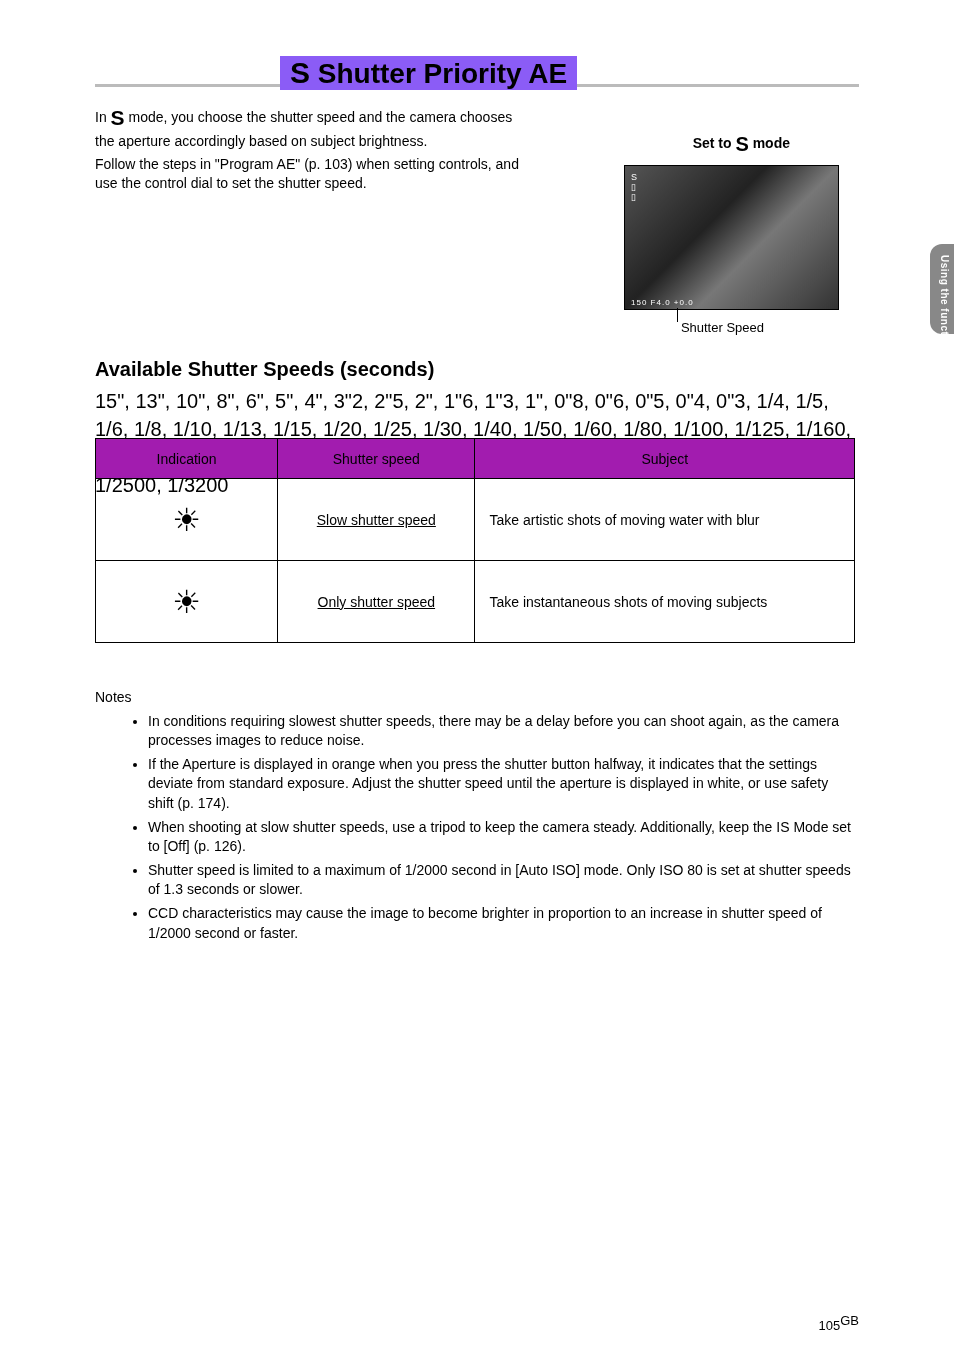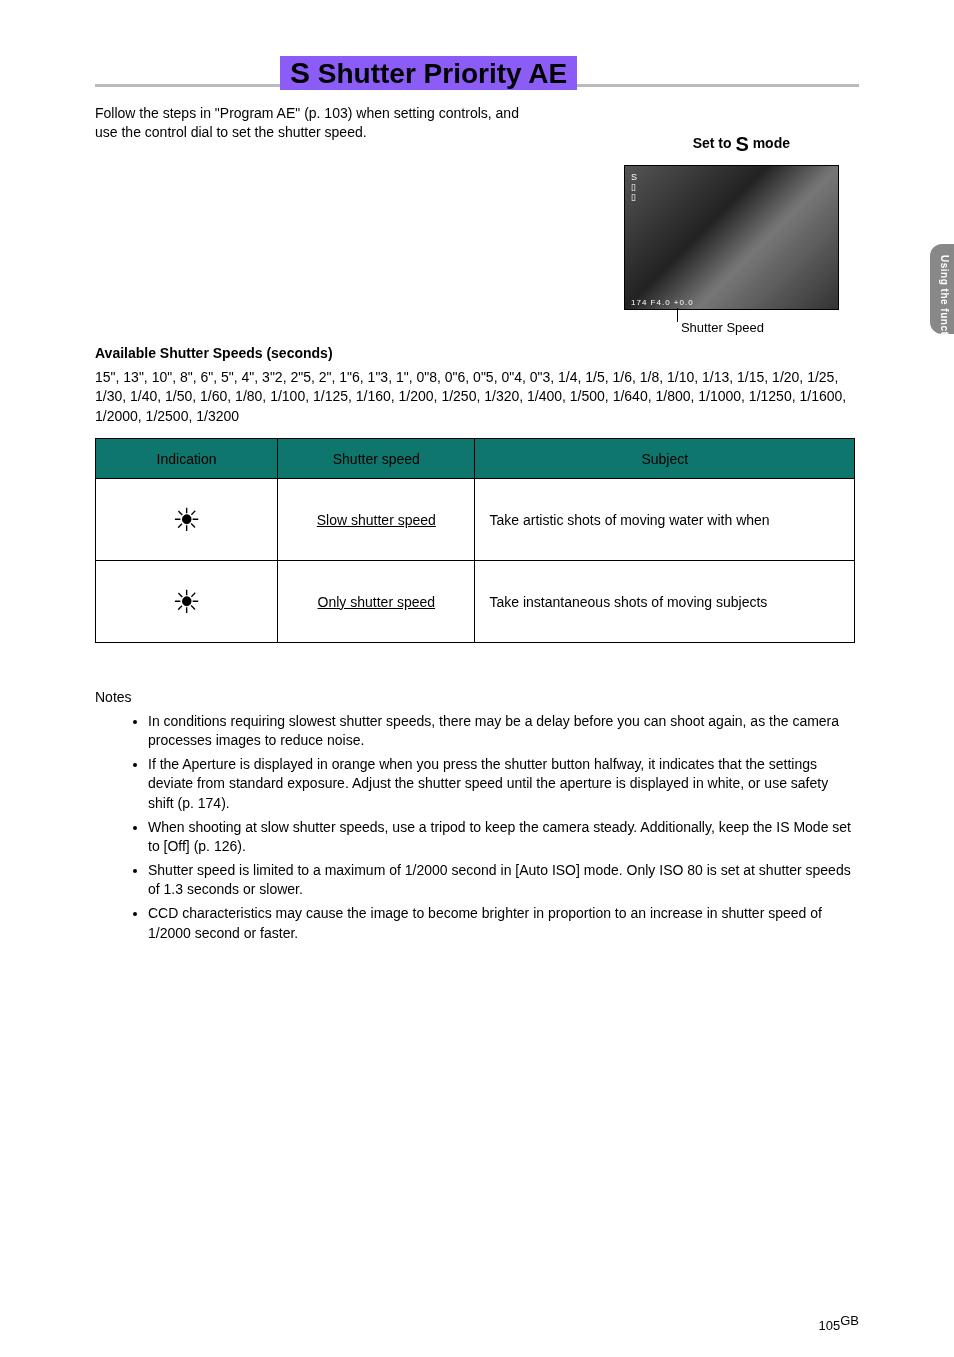--- a/index.html
+++ b/index.html
@@ -98,24 +98,24 @@
     .shutter-line {
       position: absolute;
       top: 308px;
       right: 276px;
       width: 1px;
       height: 14px;
       background: #000;
     }
     .available-block {
       position: absolute;
-      top: 344px;
+      top: 355px;
       left: 95px;
       width: 760px;
-      font-size: 14px;
+      font-size: 20px;
       line-height: 1.4;
     }
     .available-title {
       font-weight: bold;
       margin-bottom: 4px;
     }
     .table-wrap {
       position: absolute;
       top: 438px;
       left: 95px;
@@ -125,21 +125,21 @@
       border-collapse: collapse;
       width: 100%;
     }
     th, td {
       border: 1px solid #000;
       padding: 8px 10px;
       font-size: 14px;
       vertical-align: middle;
     }
     th {
-      background: #0f766e;
+      background: #a21caf;
       font-weight: normal;
       text-align: center;
       height: 40px;
     }
     td.col1 {
       text-align: center;
       height: 82px;
     }
     td.col2 {
       text-align: center;
@@ -207,30 +207,33 @@
 </head>
 <body>
 
 <div class="header-rule"></div>
 
 <div class="section-title">
   <span class="s-bold">S</span><span> Shutter Priority AE</span>
 </div>
 
 <div class="intro-block">
+  <p>
+    <span>In </span><span class="sp">S</span><span> mode, you choose the shutter speed and the camera chooses the aperture accordingly based on subject brightness.</span>
+  </p>
   <p>Follow the steps in "Program AE" (p. 103) when setting controls, and use the control dial to set the shutter speed.</p>
 </div>
 
 <div class="caption-label">
   <span>Set to </span><span class="sp">S</span><span> mode</span>
 </div>
 
 <div class="camera-image">
   <div class="overlay-icons">S<br>▯<br>▯</div>
-  <div class="bottom-bar">174  F4.0  +0.0</div>
+  <div class="bottom-bar">150  F4.0  +0.0</div>
 </div>
 
 <div class="shutter-line"></div>
 <div class="shutter-label">Shutter Speed</div>
 
 <div class="available-block">
   <div class="available-title">Available Shutter Speeds (seconds)</div>
   <div>15", 13", 10", 8", 6", 5", 4", 3"2, 2"5, 2", 1"6, 1"3, 1", 0"8, 0"6, 0"5, 0"4, 0"3, 1/4, 1/5, 1/6, 1/8, 1/10, 1/13, 1/15, 1/20, 1/25, 1/30, 1/40, 1/50, 1/60, 1/80, 1/100, 1/125, 1/160, 1/200, 1/250, 1/320, 1/400, 1/500, 1/640, 1/800, 1/1000, 1/1250, 1/1600, 1/2000, 1/2500, 1/3200</div>
 </div>
 
@@ -240,21 +243,21 @@
       <tr>
         <th style="width:24%">Indication</th>
         <th style="width:26%">Shutter speed</th>
         <th>Subject</th>
       </tr>
     </thead>
     <tbody>
       <tr>
         <td class="col1"><span class="sun-icon">☀</span></td>
         <td class="col2">Slow shutter speed</td>
-        <td class="col3">Take artistic shots of moving water with when</td>
+        <td class="col3">Take artistic shots of moving water with blur</td>
       </tr>
       <tr>
         <td class="col1"><span class="sun-icon">☀</span></td>
         <td class="col2">Only shutter speed</td>
         <td class="col3">Take instantaneous shots of moving subjects</td>
       </tr>
     </tbody>
   </table>
 </div>
 

